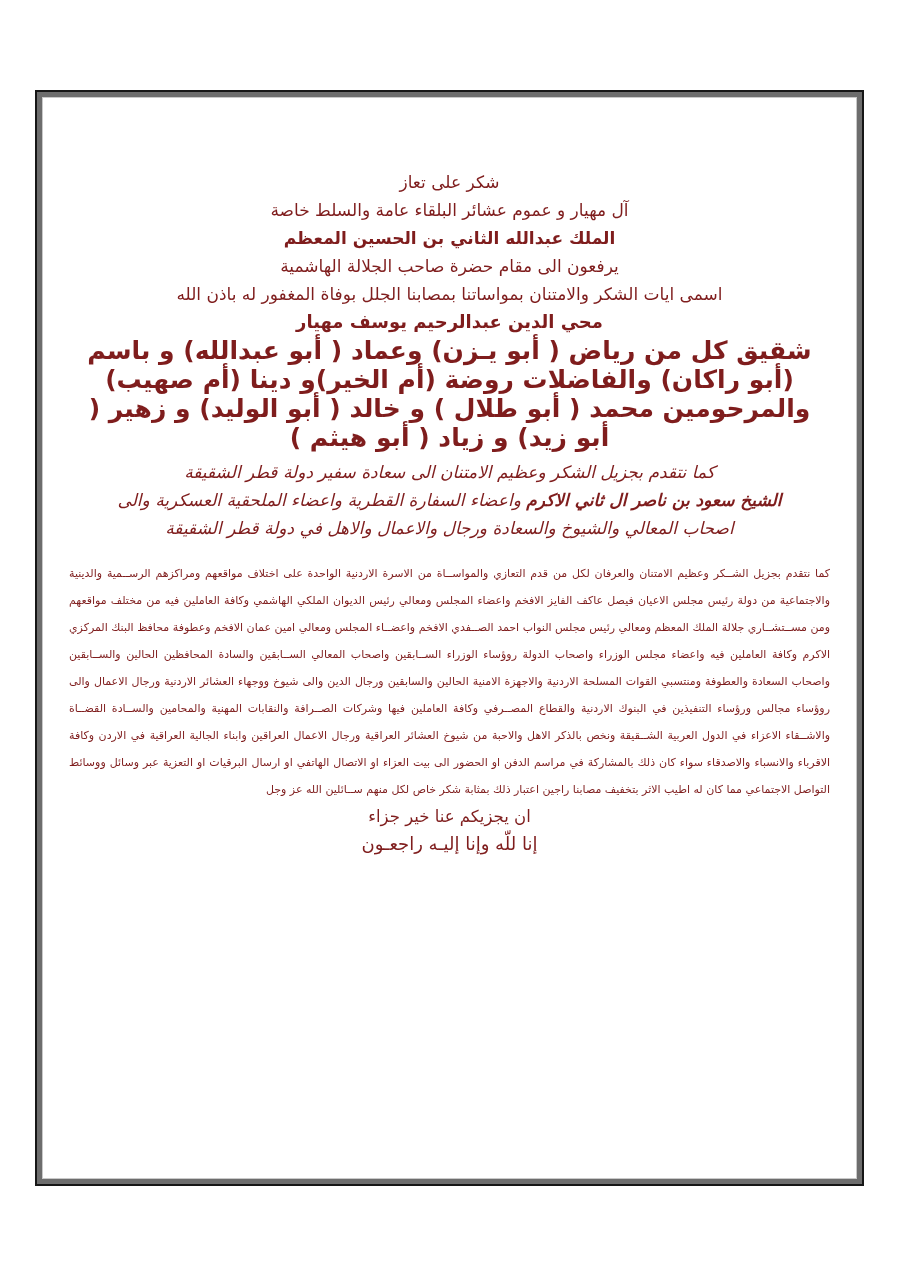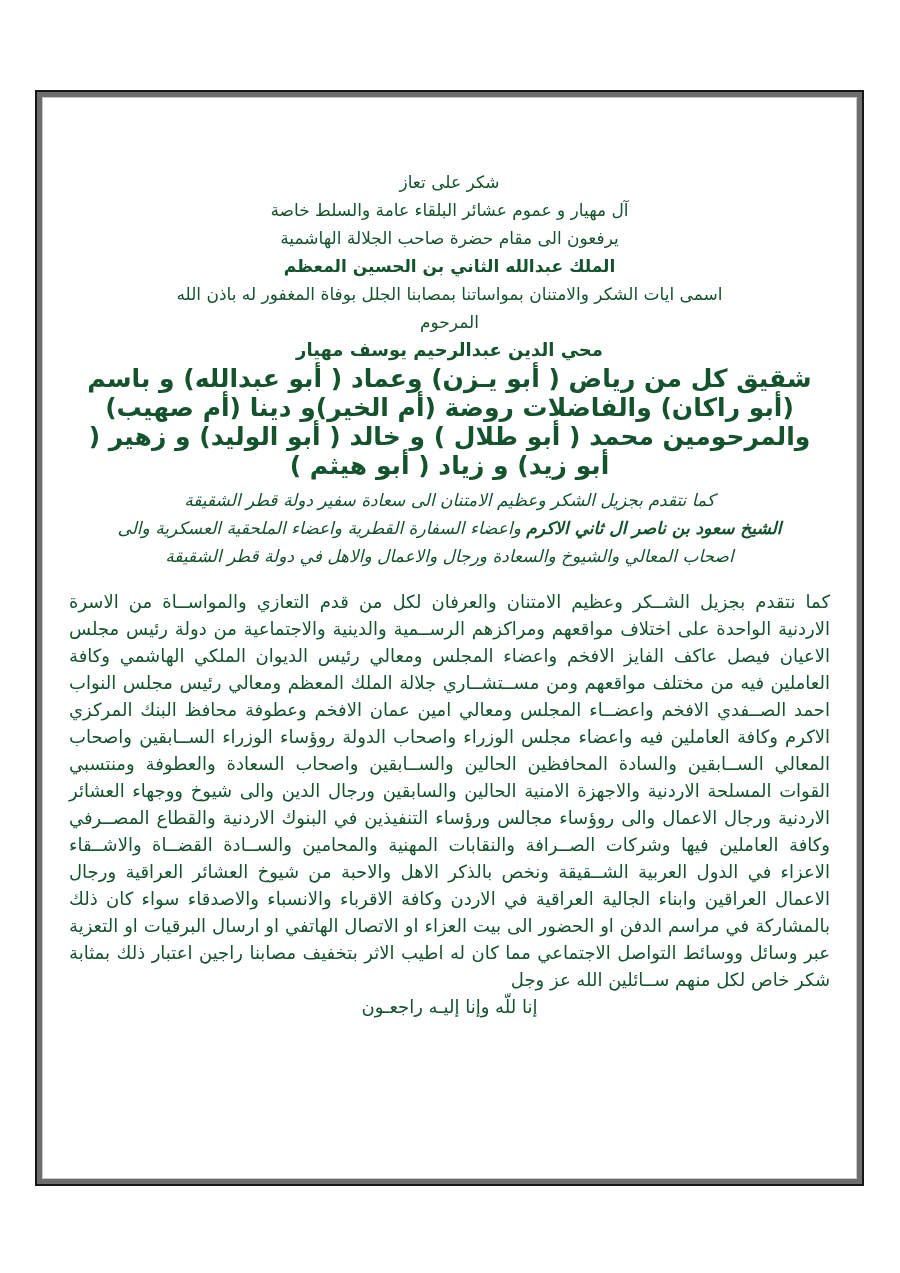--- a/index.html
+++ b/index.html
@@ -3,21 +3,21 @@
 <meta charset="utf-8">
 <style>
   * { margin: 0; padding: 0; box-sizing: border-box; }
   html, body { background: #ffffff; }
   .screen {
     position: relative;
     width: 900px;
     height: 1273px;
     background: #ffffff;
     font-family: "DejaVu Sans", sans-serif;
-    color: #14532d;
+    color: #7f1d1d;
     overflow: hidden;
   }
   
   .frame {
     position: absolute;
     left: 35px;
     top: 90px;
     width: 829px;
     height: 1096px;
     border: 2px solid #161616;
@@ -46,58 +46,58 @@
     font-weight: bold;
     font-size: 25px;
     line-height: 29px;
     text-align: center;
   }
   .sec-qatar  { margin-top: 6px; font-style: italic; }
   .sec-kuwait { margin-top: 18px; }
   .para {
     margin-top: 10px;
     text-align: justify;
-    font-size: 18px;
+    font-size: 11px;
     line-height: 27px;
   }
   .closing { text-align: center; font-size: 16.5px; line-height: 27px; }
   .quran   { text-align: center; font-size: 18px; line-height: 28px; }
 </style>
 </head>
 <body>
 
 <div class="screen">
   <div class="frame">
     <div class="frame-shadow">
       <div class="frame-inner">
 
         <div class="content" lang="ar">
 
           <div>
             <div class="c">شكر على تعاز</div>
             <div class="c">آل مهيار و عموم عشائر البلقاء عامة والسلط خاصة</div>
+            <div class="c b">الملك عبدالله الثاني بن الحسين المعظم</div>
             <div class="c">يرفعون الى مقام حضرة صاحب الجلالة الهاشمية</div>
-            <div class="c b">الملك عبدالله الثاني بن الحسين المعظم</div>
             <div class="c">اسمى ايات الشكر والامتنان بمواساتنا بمصابنا الجلل بوفاة المغفور له باذن الله</div>
-            <div class="c">المرحوم</div>
             <div class="c b name">محي الدين عبدالرحيم  يوسف مهيار</div>
             <div class="siblings">شقيق كل من رياض ( أبو يـزن) وعماد ( أبو عبدالله) و باسم (أبو راكان) والفاضلات روضة (أم الخير)و دينا (أم صهيب)  والمرحومين  محمد ( أبو طلال ) و  خالد ( أبو الوليد) و زهير ( أبو زيد)  و زياد ( أبو هيثم )</div>
           </div>
 
           <div class="sec-qatar">
             <div class="c">كما نتقدم بجزيل الشكر وعظيم الامتنان الى سعادة سفير دولة قطر الشقيقة</div>
             <div class="c"><span class="b">الشيخ سعود بن ناصر ال ثاني الاكرم</span><span> واعضاء السفارة القطرية واعضاء الملحقية العسكرية والى</span></div>
             <div class="c">اصحاب المعالي والشيوخ والسعادة ورجال والاعمال والاهل في دولة قطر الشقيقة</div>
           </div>
 
           <div class="sec-kuwait">
           </div>
 
           <div class="para">كما نتقدم بجزيل الشــكر وعظيم الامتنان والعرفان لكل من قدم التعازي والمواســاة من الاسرة الاردنية الواحدة على اختلاف مواقعهم ومراكزهم الرســمية والدينية والاجتماعية من دولة رئيس مجلس الاعيان فيصل عاكف الفايز الافخم واعضاء المجلس ومعالي رئيس الديوان الملكي الهاشمي وكافة العاملين فيه من مختلف مواقعهم  ومن مســتشــاري جلالة الملك المعظم  ومعالي رئيس مجلس النواب احمد الصــفدي الافخم واعضــاء المجلس  ومعالي امين عمان الافخم وعطوفة محافظ البنك المركزي الاكرم  وكافة العاملين فيه واعضاء مجلس الوزراء واصحاب الدولة روؤساء الوزراء الســابقين واصحاب المعالي الســابقين والسادة المحافظين الحالين والســابقين واصحاب السعادة والعطوفة ومنتسبي القوات المسلحة الاردنية والاجهزة الامنية الحالين والسابقين ورجال الدين والى شيوخ ووجهاء العشائر الاردنية ورجال الاعمال والى  روؤساء مجالس ورؤساء التنفيذين في البنوك الاردنية والقطاع المصــرفي وكافة العاملين فيها وشركات الصــرافة  والنقابات المهنية والمحامين والســادة القضــاة والاشــقاء الاعزاء في الدول العربية الشــقيقة  ونخص بالذكر الاهل والاحبة من شيوخ العشائر العراقية ورجال الاعمال العراقين وابناء الجالية العراقية في الاردن وكافة الاقرباء والانسباء والاصدقاء  سواء كان ذلك بالمشاركة في مراسم الدفن او الحضور الى بيت العزاء او الاتصال الهاتفي او ارسال البرقيات او التعزية عبر وسائل ووسائط التواصل الاجتماعي مما كان له اطيب الاثر بتخفيف مصابنا راجين اعتبار ذلك بمثابة شكر خاص لكل منهم ســائلين الله عز وجل</div>
 
+          <div class="closing">ان يجزيكم عنا خير جزاء</div>
           <div class="quran">إنا للّه وإنا إليـه راجعـون</div>
 
         </div>
 
       </div>
     </div>
   </div>
 </div>
 
 </body></html>

